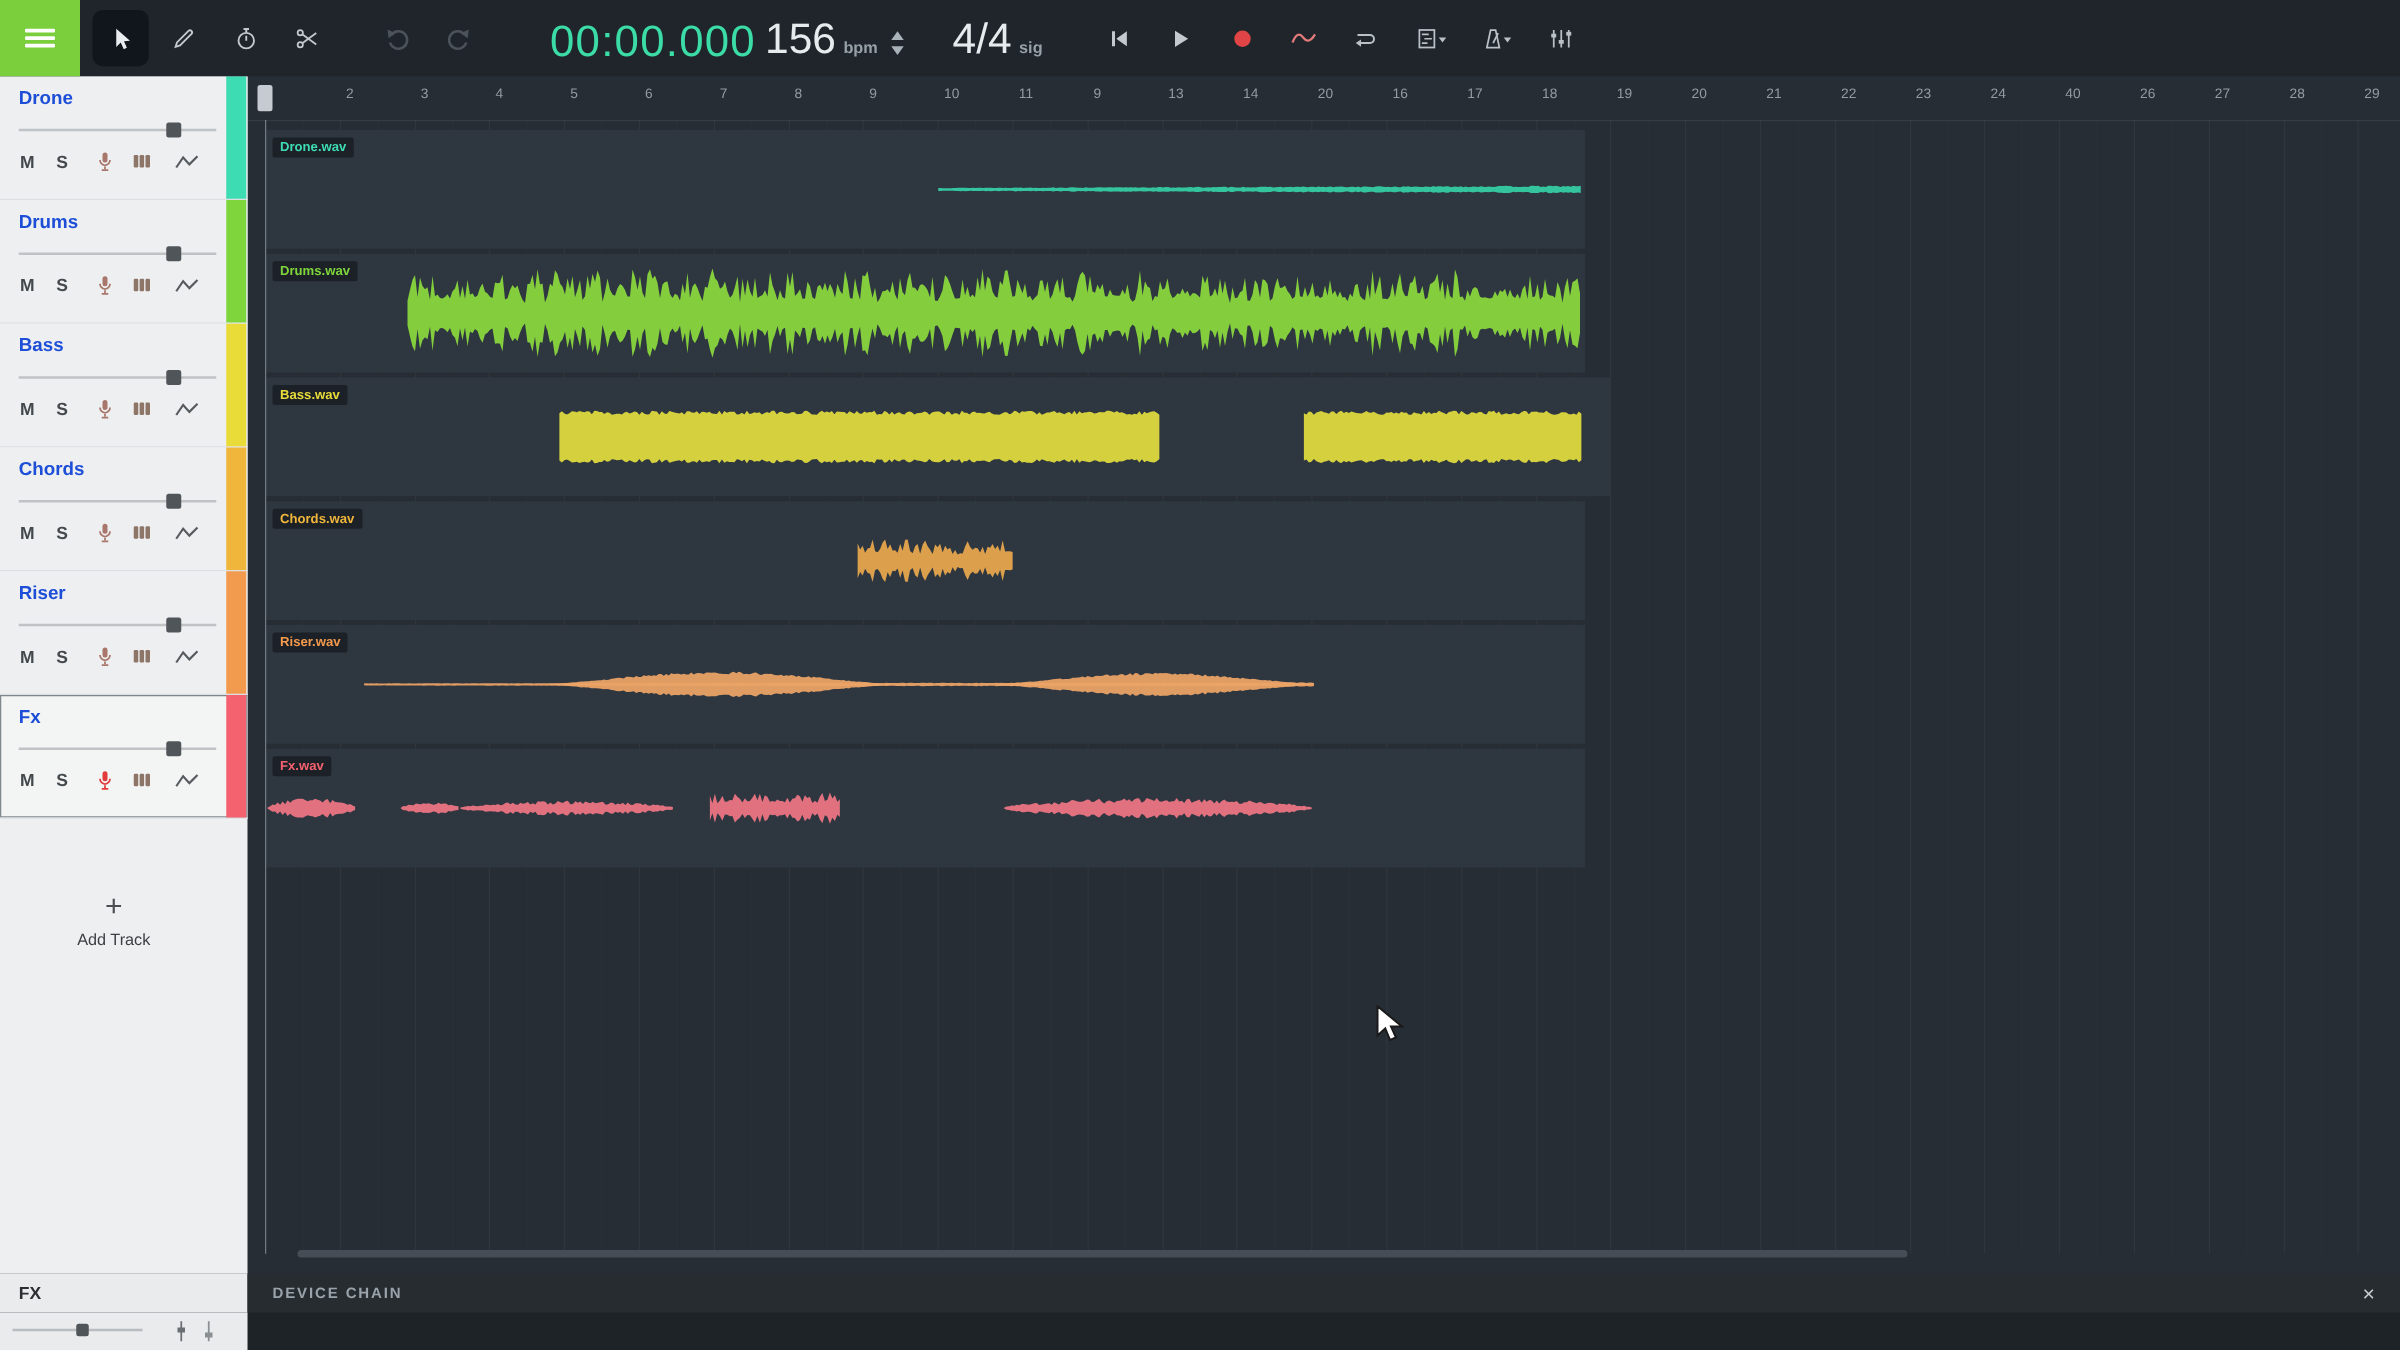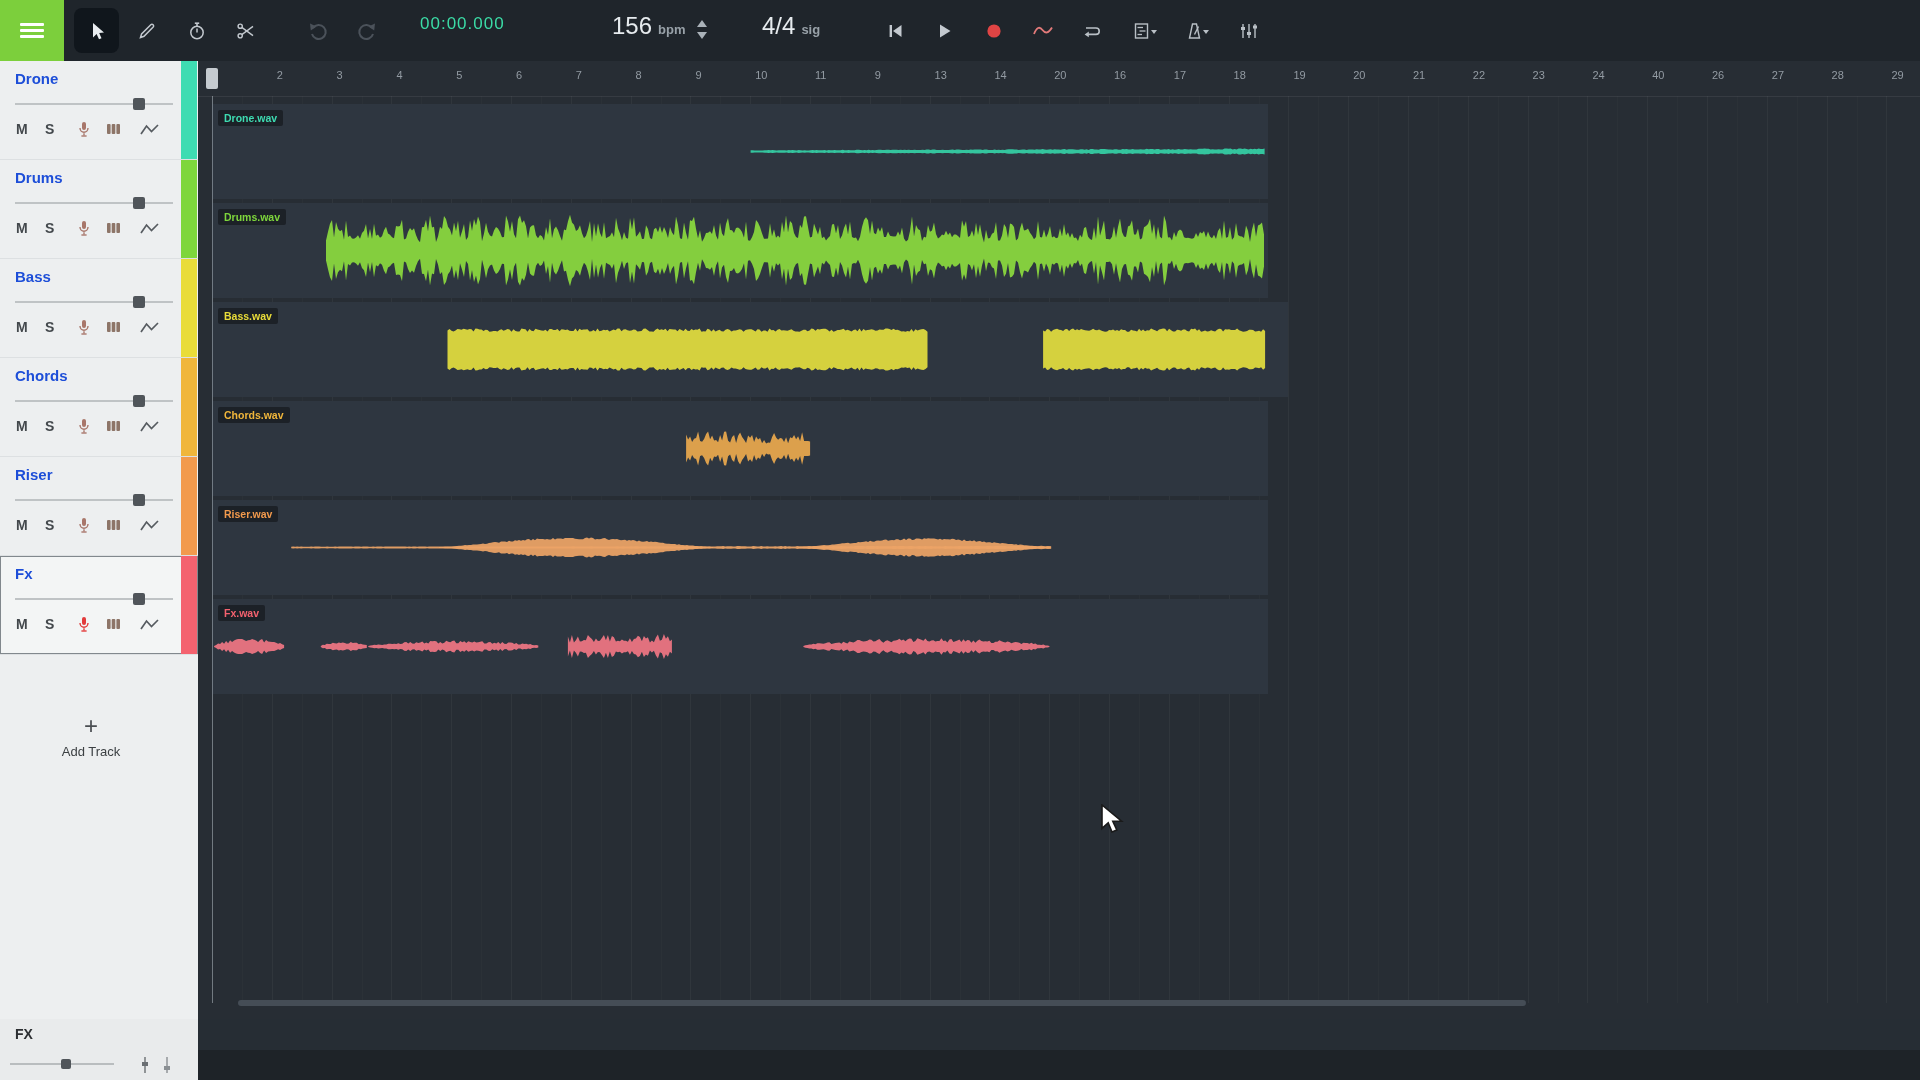--- a/index.html
+++ b/index.html
@@ -7,23 +7,23 @@
        font-family:"Liberation Sans",sans-serif;-webkit-user-select:none;user-select:none;}
   
   .toolbar{position:absolute;left:0;top:0;width:1920px;height:61px;background:#1f252b;z-index:20;}
   .menu-btn{position:absolute;left:0;top:0;width:64px;height:61px;background:#7ccf3c;border:0;cursor:pointer;
             display:flex;align-items:center;justify-content:center;}
   .hamburger i{display:block;width:24px;height:3px;background:#fff;margin:2.6px 0;border-radius:1px;}
   .tbtn{position:absolute;top:8px;width:45px;height:45px;border:0;background:transparent;border-radius:8px;
         display:flex;align-items:center;justify-content:center;padding:0;cursor:pointer;}
   .tbtn.selected{background:#10161c;}
   .tbtn svg{display:block;}
-  .time{position:absolute;left:420px;top:14px;font-size:17px;color:#3bdca6;letter-spacing:1px;font-weight:500;cursor:default;}
+  .time{position:absolute;left:440px;top:14px;font-size:35px;color:#3bdca6;letter-spacing:1px;font-weight:500;cursor:default;}
   .numgrp{position:absolute;top:12px;display:flex;align-items:baseline;color:#e6ebee;}
-  .numgrp .v{font-size:24px;font-weight:500;}
+  .numgrp .v{font-size:34px;font-weight:500;}
   .numgrp .l{font-size:13px;color:#98a1a8;margin-left:6px;font-weight:bold;}
   .stepper{display:inline-flex;flex-direction:column;gap:5px;margin-left:11px;align-self:center;transform:translateY(3px);cursor:pointer;}
   .stepper i{width:0;height:0;border-left:5px solid transparent;border-right:5px solid transparent;}
   .stepper .up{border-bottom:7px solid #aab2b9;}
   .stepper .down{border-top:7px solid #aab2b9;}
   
   .sidebar{position:absolute;left:0;top:61px;width:198px;height:958px;background:#edeff0;z-index:10;}
   .titem{position:relative;height:98px;border-bottom:1px solid #dde0e2;background:#edeff0;}
   .titem.selected{box-shadow:inset 0 0 0 1px #81888d;background:#f3f5f5;}
   .strip{position:absolute;top:0;right:1px;bottom:0;width:16px;}
@@ -507,20 +507,24 @@
         <span class="chip" style="color:#f4626f">Fx.wav</span>
       </div>
     </div>
   <div class="ph-line"></div>
   <div class="ph-handle"></div>
   <div class="hscroll"></div>
 </main>
 
 <div class="bottom-bar">
   <div class="fx-strip">FX</div>
+  <div class="device-chain">
+    <span>DEVICE CHAIN</span>
+    <button class="close-x">×</button>
+  </div>
 </div>
 
 <div class="bottom-area">
   <div class="ba-left">
     <div class="mini-slider">
       <i class="thumb"></i>
     </div>
     <span class="mini-ic" style="left:138px">
       <svg width="14" height="20" viewBox="0 0 14 20">
           <line x1="7" y1="2" x2="7" y2="18" stroke="#6a6f73" stroke-width="1.4"></line>

